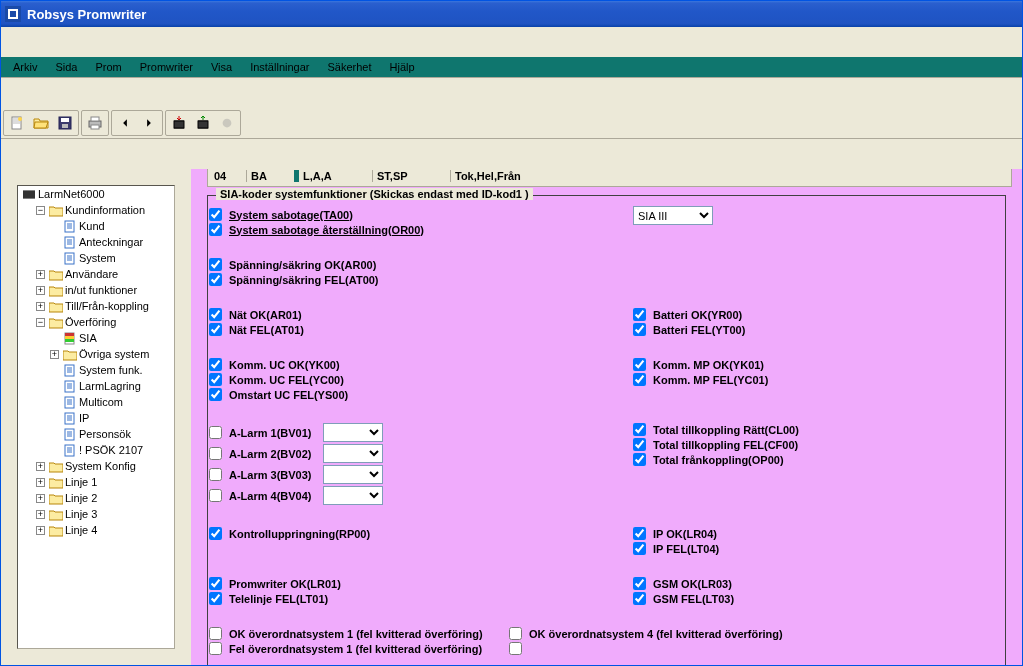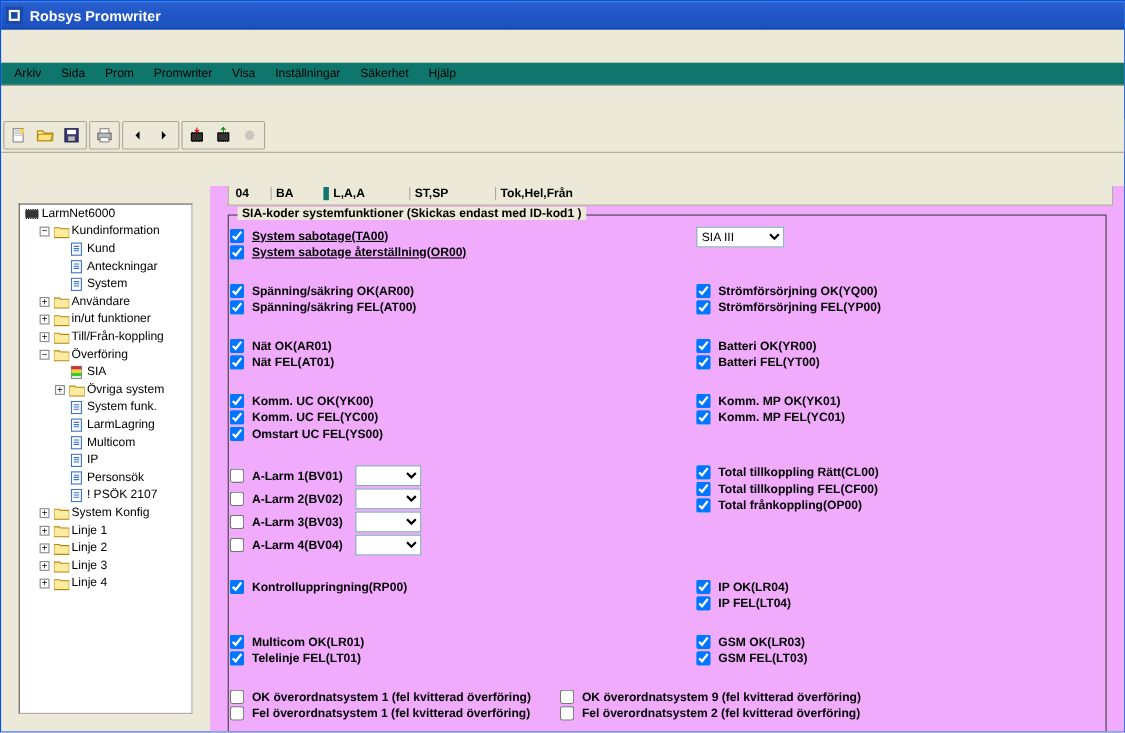--- a/index.html
+++ b/index.html
@@ -547,30 +547,20 @@
             <div class="col">
               <label class="chk">
                   <input type="checkbox" checked="" style="">
                   <span>Spänning/säkring OK(AR00)</span>
                 </label>
               <label class="chk">
                   <input type="checkbox" checked="" style="">
                   <span>Spänning/säkring FEL(AT00)</span>
                 </label>
             </div>
-            <div class="col2">
-              <label class="chk">
-                  <input type="checkbox" checked="" style="">
-                  <span>Strömförsörjning OK(YQ00)</span>
-                </label>
-              <label class="chk">
-                  <input type="checkbox" checked="" style="">
-                  <span>Strömförsörjning FEL(YP00)</span>
-                </label>
-            </div>
           </div>
 
           <div class="spacer-lg"></div>
           <div class="row">
             <div class="col">
               <label class="chk">
                   <input type="checkbox" checked="" style="">
                   <span>Nät OK(AR01)</span>
                 </label>
               <label class="chk">
@@ -660,21 +650,21 @@
                   <span>IP FEL(LT04)</span>
                 </label>
             </div>
           </div>
 
           <div class="spacer-lg"></div>
           <div class="row">
             <div class="col">
               <label class="chk">
                   <input type="checkbox" checked="" style="">
-                  <span>Multicom OK(LR01)</span>
+                  <span>Promwriter OK(LR01)</span>
                 </label>
               <label class="chk">
                   <input type="checkbox" checked="" style="">
                   <span>Telelinje FEL(LT01)</span>
                 </label>
             </div>
             <div class="col2">
               <label class="chk">
                   <input type="checkbox" checked="" style="">
                   <span>GSM OK(LR03)</span>
@@ -694,25 +684,24 @@
                   <span style="max-width:260px;overflow:hidden;text-overflow:clip;display:inline-block">OK  överordnatsystem 1 (fel kvitterad överföring)</span>
                 </label>
               <label class="chk">
                   <input type="checkbox" style="">
                   <span style="max-width:260px;overflow:hidden;text-overflow:clip;display:inline-block">Fel överordnatsystem 1 (fel kvitterad överföring)</span>
                 </label>
             </div>
             <div class="col2">
               <label class="chk">
                   <input type="checkbox" style="">
-                  <span>OK  överordnatsystem 9 (fel kvitterad överföring)</span>
+                  <span>OK  överordnatsystem 4 (fel kvitterad överföring)</span>
                 </label>
               <label class="chk">
                   <input type="checkbox" style="">
-                  <span>Fel överordnatsystem 2 (fel kvitterad överföring)</span>
                 </label>
             </div>
           </div>
 
         </div>
       </div>
     </div>
 
   </div>
 </div>

